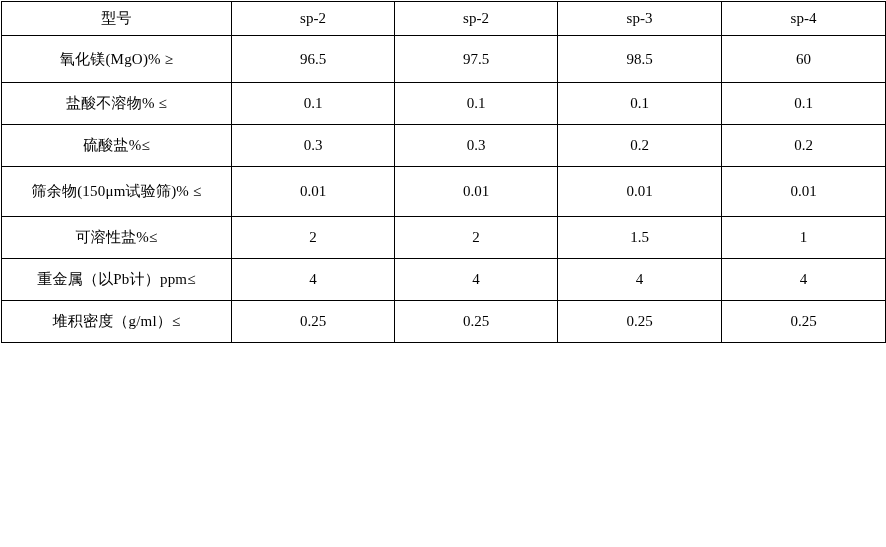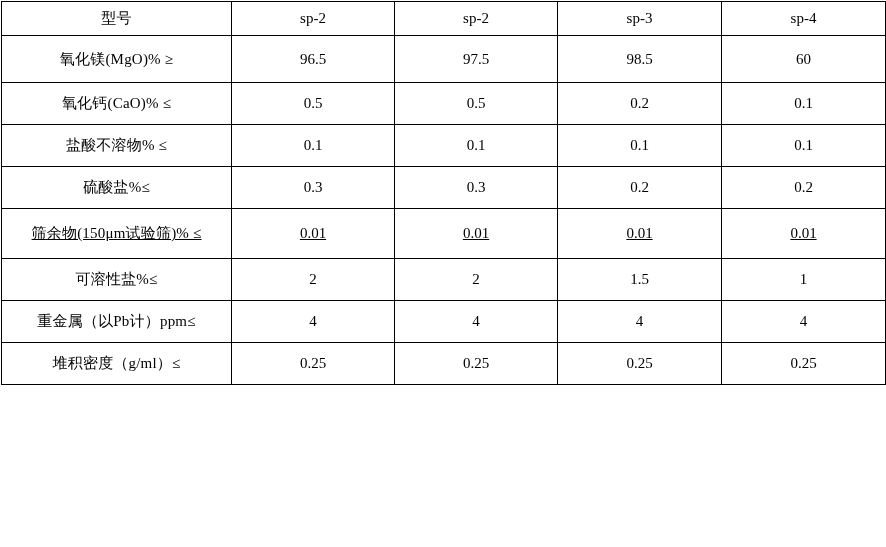--- a/index.html
+++ b/index.html
@@ -49,21 +49,21 @@
   td.value {
     font-family: "Liberation Serif", "DejaVu Serif", serif;
     font-size: 15px;
   }
   tr.header td {
     font-size: 15px;
   }
   tr.r0 td { height: 34px; }
   tr.rb td { height: 47px; }
   tr.rs td { height: 42px; }
-  tr.rt td { height: 50px; text-decoration: underline; }
+  tr.rt td { height: 50px; }
   .nowrap { white-space: nowrap; }
 </style>
 </head>
 <body>
 
 <div class="sheet">
   <table class="spec">
     <colgroup>
       <col class="c0">
         <col class="c1">
@@ -81,27 +81,20 @@
       </tr>
 
       <tr class="rb">
         <td class="label nowrap">氧化镁(MgO)%  ≥</td>
         <td class="value">96.5</td>
         <td class="value">97.5</td>
         <td class="value">98.5</td>
         <td class="value">60</td>
       </tr>
 
-      <tr class="rs">
-        <td class="label nowrap">氧化钙(CaO)%  ≤</td>
-        <td class="value">0.5</td>
-        <td class="value">0.5</td>
-        <td class="value">0.2</td>
-        <td class="value">0.1</td>
-      </tr>
 
       <tr class="rs">
         <td class="label nowrap">盐酸不溶物%  ≤</td>
         <td class="value">0.1</td>
         <td class="value">0.1</td>
         <td class="value">0.1</td>
         <td class="value">0.1</td>
       </tr>
 
       <tr class="rs">

